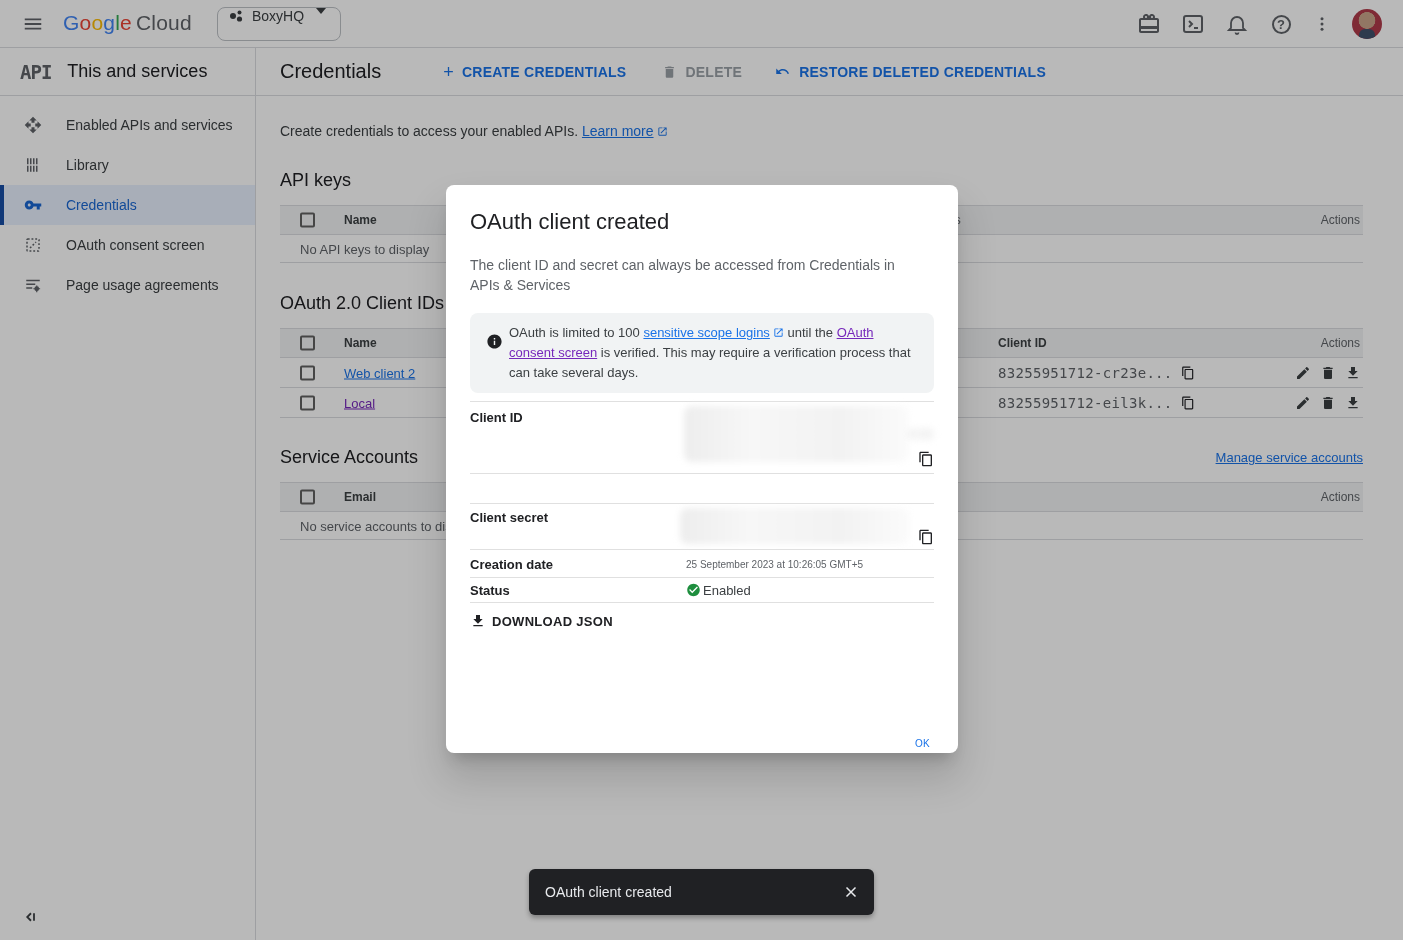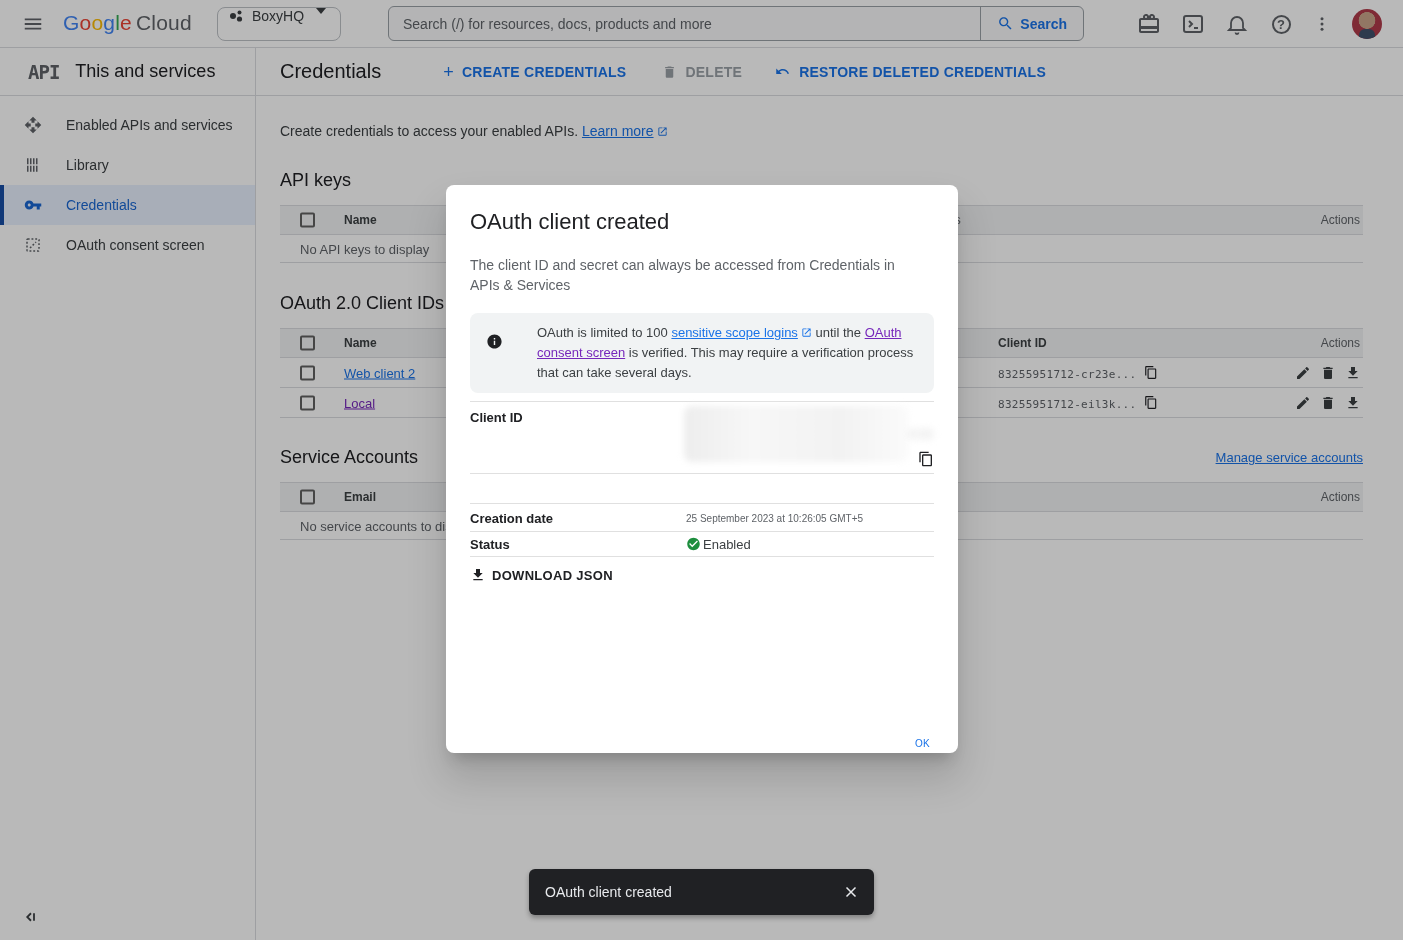--- a/index.html
+++ b/index.html
@@ -19,21 +19,21 @@
   .searchwrap input { flex:1; border:none; outline:none; background:transparent; font-size:14px; color:#3c4043; padding:0 14px; font-family:inherit; }
   .searchwrap input::placeholder { color:#5f6368; }
   .search-btn { height:100%; border-left:1px solid #9aa0a6; display:flex; align-items:center; gap:6px; padding:0 16px; color:#1a73e8; font-size:14px; font-weight:bold; cursor:pointer; }
   .top-ico { position:absolute; top:12px; width:24px; height:24px; color:#5f6368; cursor:pointer; display:flex; align-items:center; justify-content:center; }
   .help-circ { width:19px; height:19px; border:2px solid #5f6368; border-radius:50%; font-size:13px; font-weight:bold; color:#5f6368; display:flex; align-items:center; justify-content:center; }
   .avatar { position:absolute; left:1352px; top:9px; width:30px; height:30px; border-radius:50%; background:radial-gradient(circle at 50% 38%, #caa58a 0 34%, #b03a4a 36%); cursor:pointer; overflow:hidden; }
   .avatar::after { content:""; position:absolute; left:7px; bottom:0; width:16px; height:10px; background:#40506a; border-radius:6px 6px 0 0; }
 
   
   .sidebar { position:absolute; top:48px; left:0; width:256px; height:892px; background:#fff; border-right:1px solid #dadce0; z-index:1; }
-  .sb-head { height:48px; border-bottom:1px solid #dadce0; display:flex; align-items:center; gap:16px; padding-left:28px; }
+  .sb-head { height:48px; border-bottom:1px solid #dadce0; display:flex; align-items:center; gap:16px; padding-left:20px; }
   .sb-logo { font-family:"DejaVu Sans Mono","Liberation Mono",monospace; font-weight:bold; font-size:19px; color:#5f6368; letter-spacing:-1px; }
   .sb-title { font-size:18px; color:#202124; }
   .sb-items { padding-top:9px; }
   .sb-item { position:relative; height:40px; display:flex; align-items:center; gap:24px; padding-left:24px; font-size:14px; color:#3c4043; cursor:pointer; }
   .sb-item .ic { width:18px; height:18px; color:#5f6368; flex:0 0 18px; }
   .sb-item.sel { background:#e8f0fe; color:#1967d2; }
   .sb-item.sel .ic { color:#1967d2; }
   .sb-item.sel::before { content:""; position:absolute; left:0; top:0; bottom:0; width:4px; background:#174ea6; }
   .collapse { position:absolute; left:22px; bottom:14px; width:18px; height:18px; color:#3c4043; cursor:pointer; }
 
@@ -59,32 +59,32 @@
   .trow { position:relative; border-bottom:1px solid #dadce0; }
   .thead { height:30px; background:#f1f3f4; border-top:1px solid #dadce0; }
   .tbody-row { height:30px; background:#fff; }
   .tbody-row.empty { height:28px; }
   .cell { position:absolute; top:50%; transform:translateY(-50%); font-size:12px; }
   .cell.hdr { font-weight:bold; color:#3c4043;text-align:right; }
   .cell.hdr-gray { color:#5f6368; font-weight:normal; }
   .cell.body13 { font-size:13px; }
   .chk { position:absolute; left:20px; top:50%; transform:translateY(-50%); width:15px; height:15px; border:2px solid #616161; border-radius:2px; background:transparent; cursor:pointer; }
   .muted { color:#5f6368; }
-  .mono { font-family:"DejaVu Sans Mono","Liberation Mono",monospace; font-size:11px; color:#5f6368; letter-spacing:.3px; }
+  .mono { font-family:"DejaVu Sans Mono","Liberation Mono",monospace; font-size:14px; color:#5f6368; letter-spacing:.3px; }
   .copy-ic { display:inline-block; width:14px; height:14px; color:#202124; vertical-align:-2px; margin-left:8px; cursor:pointer; }
   .row-actions { position:absolute; right:2px; top:50%; transform:translateY(-50%); display:flex; gap:9px; }
   .act-ic { width:16px; height:16px; color:#3c4043; cursor:pointer; }
   .manage-link { position:absolute; right:40px; font-size:13px; }
 
   
   .scrim { position:absolute; inset:0; background:rgba(0,0,0,.275); z-index:10; }
   .modal { position:absolute; left:446px; top:185px; width:512px; height:568px; background:#fff; border-radius:8px; box-shadow:0 11px 15px -7px rgba(0,0,0,.2),0 24px 38px 3px rgba(0,0,0,.14); z-index:20; padding:24px; }
   .m-title { font-size:22px; font-weight:normal; color:#202124; }
   .m-desc { margin-top:20px; font-size:14px; line-height:20px; color:#5f6368; width:452px; }
-  .m-notice { margin-top:18px; background:#f1f3f4; border-radius:8px; padding:10px 16px; display:flex; gap:34px; align-items:flex-start; }
+  .m-notice { margin-top:18px; background:#f1f3f4; border-radius:8px; padding:10px 16px; display:flex; gap:6px; align-items:flex-start; }
   .m-notice .ninfo { width:17px; height:17px; color:#202124; flex:0 0 17px; margin-top:10px; }
   .m-notice .ntxt { font-size:13px; line-height:20px; color:#3c4043; }
   .m-rows { margin-top:8px; }
   .m-row { position:relative; border-top:1px solid #e0e0e0; }
   .m-row.last { border-bottom:1px solid #e0e0e0; }
   .m-lbl { position:absolute; left:0; font-size:13px; font-weight:bold; color:#202124; }
   .m-val { position:absolute; left:216px; font-size:10px; color:#5f6368; }
   .blur-blob { position:absolute; background:linear-gradient(90deg,#ededed,#f7f7f7 30%,#f2f2f2 70%,#fbfbfb); filter:blur(3px); border-radius:8px; }
   .m-copy { position:absolute; right:0; width:16px; height:16px; color:#202124; cursor:pointer; }
   .status-line { position:absolute; left:216px; top:50%; transform:translateY(-50%); display:flex; align-items:center; gap:2px; font-size:13px; color:#3c4043; }
@@ -116,31 +116,20 @@
       <span style="width:16px;height:16px;display:inline-block">
         <svg viewBox="0 0 16 16">
             <circle cx="5" cy="8" r="3" fill="#3c4043"></circle>
             <circle cx="11.5" cy="4.5" r="2" fill="#3c4043"></circle>
             <circle cx="11.5" cy="11" r="2.6" fill="#3c4043"></circle>
           </svg>
       </span>
       <span class="name">BoxyHQ</span>
       <span class="caret"></span>
     </div>
-    <div class="searchwrap">
-      <input placeholder="Search (/) for resources, docs, products and more" style="">
-      <div class="search-btn">
-        <span style="width:17px;height:17px">
-          <svg viewBox="0 0 24 24" fill="#1a73e8">
-              <path d="M15.5 14h-.79l-.28-.27C15.41 12.59 16 11.11 16 9.5 16 5.91 13.09 3 9.5 3S3 5.91 3 9.5 5.91 16 9.5 16c1.61 0 3.09-.59 4.23-1.57l.27.28v.79l5 4.99L20.49 19l-4.99-5zm-6 0C7.01 14 5 11.99 5 9.5S7.01 5 9.5 5 14 7.01 14 9.5 11.99 14 9.5 14z"></path>
-            </svg>
-        </span>
-        <span>Search</span>
-      </div>
-    </div>
     <div class="top-ico" style="left:1137px">
       <svg viewBox="0 0 24 24" fill="#5f6368">
           <path d="M20 6h-2.18c.11-.31.18-.65.18-1 0-1.66-1.34-3-3-3-1.05 0-1.96.54-2.5 1.35l-.5.67-.5-.68C10.96 2.54 10.05 2 9 2 7.34 2 6 3.34 6 5c0 .35.07.69.18 1H4c-1.11 0-1.99.89-1.99 2L2 19c0 1.11.89 2 2 2h16c1.11 0 2-.89 2-2V8c0-1.11-.89-2-2-2zm-5-2c.55 0 1 .45 1 1s-.45 1-1 1-1-.45-1-1 .45-1 1-1zM9 4c.55 0 1 .45 1 1s-.45 1-1 1-1-.45-1-1 .45-1 1-1zm11 15H4v-2h16v2zm0-5H4V8h16v6z"></path>
         </svg>
     </div>
     <div class="top-ico" style="left:1181px">
       <svg viewBox="0 0 24 24" fill="none" stroke="#5f6368" stroke-width="2">
           <rect x="3" y="4" width="18" height="16" rx="2"></rect>
           <path d="m8 9 3 3-3 3"></path>
           <path d="M13 16h4"></path>
@@ -196,20 +185,30 @@
         <span>Credentials</span>
       </div>
       <div class="sb-item">
         <span class="ic">
           <svg viewBox="0 0 24 24" fill="none" stroke="currentColor" stroke-width="2" stroke-dasharray="2.5 2.5">
               <rect x="4" y="4" width="16" height="16" rx="1"></rect>
               <path d="m8 16 8-8"></path>
             </svg>
         </span>
         <span>OAuth consent screen</span>
+      </div>
+      <div class="sb-item">
+        <span class="ic">
+          <svg viewBox="0 0 24 24" fill="currentColor">
+              <path d="M3 5h18v2H3zM3 10h12v2H3zM3 15h8v2H3z"></path>
+              <circle cx="17" cy="17" r="3.2"></circle>
+              <path d="M17 12.5v2M17 19.5v2M12.5 17h2M19.5 17h2" stroke="currentColor" stroke-width="1.6"></path>
+            </svg>
+        </span>
+        <span>Page usage agreements</span>
       </div>
     </div>
     <div class="collapse">
       <svg viewBox="0 0 24 24" fill="none" stroke="currentColor" stroke-width="2.4">
           <path d="m12 7-5 5 5 5"></path>
           <path d="M16 7v10"></path>
         </svg>
     </div>
   </div>
 
@@ -353,20 +352,29 @@
         <span class="m-lbl" style="top:8px">Client ID</span>
         <span class="blur-blob" style="left:214px;top:4px;width:225px;height:56px"></span>
         <span class="blur-blob" style="left:438px;top:26px;width:28px;height:12px"></span>
         <span class="m-copy" style="bottom:6px">
             <svg viewBox="0 0 24 24" fill="currentColor">
               <path d="M16 1H4c-1.1 0-2 .9-2 2v14h2V3h12V1zm3 4H8c-1.1 0-2 .9-2 2v14c0 1.1.9 2 2 2h11c1.1 0 2-.9 2-2V7c0-1.1-.9-2-2-2zm0 16H8V7h11v14z"></path>
             </svg>
           </span>
       </div>
       <div class="m-row" style="height:30px"></div>
+      <div class="m-row" style="height:46px">
+        <span class="m-lbl" style="top:6px">Client secret</span>
+        <span class="blur-blob" style="left:210px;top:4px;width:230px;height:36px"></span>
+        <span class="m-copy" style="bottom:4px">
+            <svg viewBox="0 0 24 24" fill="currentColor">
+              <path d="M16 1H4c-1.1 0-2 .9-2 2v14h2V3h12V1zm3 4H8c-1.1 0-2 .9-2 2v14c0 1.1.9 2 2 2h11c1.1 0 2-.9 2-2V7c0-1.1-.9-2-2-2zm0 16H8V7h11v14z"></path>
+            </svg>
+          </span>
+      </div>
       <div class="m-row" style="height:28px">
         <span class="m-lbl" style="top:50%;transform:translateY(-50%)">Creation date</span>
         <span class="m-val" style="top:50%;transform:translateY(-50%)">25 September 2023 at 10:26:05 GMT+5</span>
       </div>
       <div class="m-row last" style="height:26px">
         <span class="m-lbl" style="top:50%;transform:translateY(-50%)">Status</span>
         <span class="status-line">
           <span class="chk-green">
               <svg viewBox="0 0 24 24" fill="currentColor">
                 <path d="M12 2C6.48 2 2 6.48 2 12s4.48 10 10 10 10-4.48 10-10S17.52 2 12 2zm-2 15-5-5 1.41-1.41L10 14.17l7.59-7.59L19 8l-9 9z"></path>

